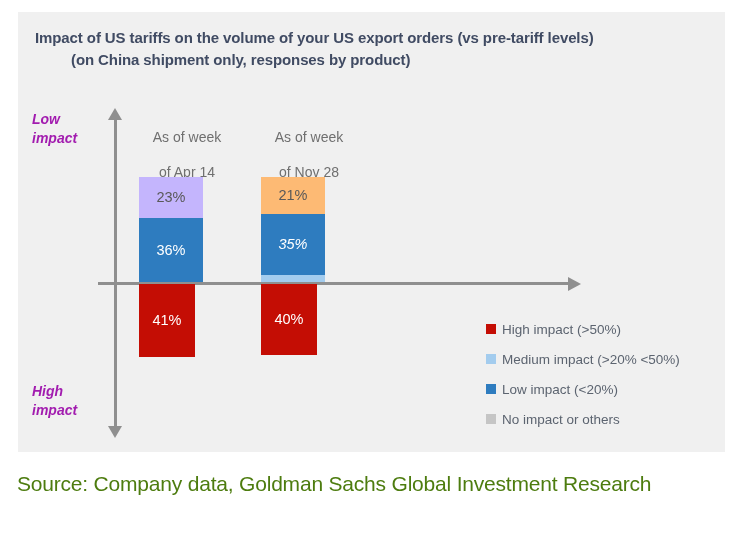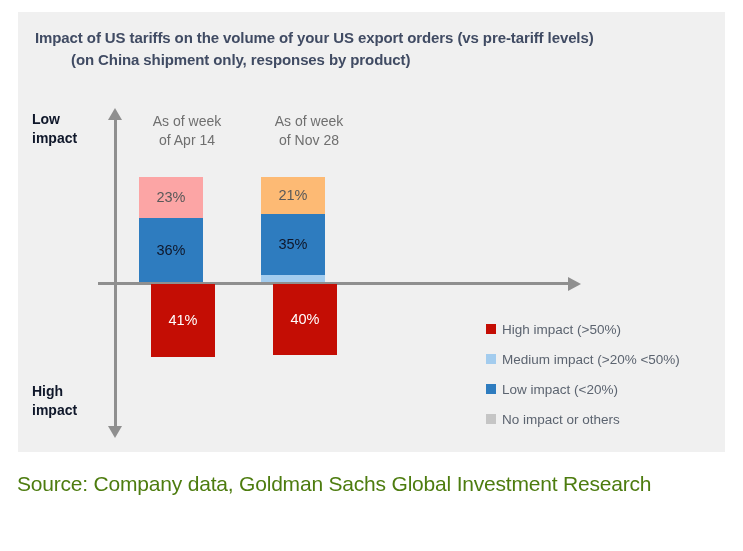--- a/index.html
+++ b/index.html
@@ -35,26 +35,27 @@
     font-size: 15px;
     font-weight: bold;
     line-height: 22px;
     letter-spacing: -0.1px;
   }
   #chart-title .line2 { display: block; margin-left: 36px; }
 
   
   .axis-pole-label {
     position: absolute;
-    color: #0f172a;
+    color: #a21caf;
     font-size: 14px;
     font-weight: bold;
     line-height: 19px;
     width: 64px;
     text-align: left;
+    font-style: italic;
   }
   #low-impact-label  { left: 14px; top: 98px; }
   #high-impact-label { left: 14px; top: 370px; }
 
   
   #y-axis-line {
     position: absolute;
     left: 96px;
     top: 106px;
     width: 3px;
@@ -102,21 +103,21 @@
     position: absolute;
     top: 100px;
     width: 130px;
     text-align: center;
     color: #6f6f6f;
     font-size: 14px;
     line-height: 19px;
   }
   #column-header-0 { left: 104px; }
   #column-header-1 { left: 226px; }
-  .column-header .hdr-line { display: block; }
+  .column-header .hdr-line { display: block; margin-top: 16px; }
 
   
   .bar-column {
     position: absolute;
     width: 64px;
   }
   #bar-column-0 { left: 121px; }
   #bar-column-1 { left: 243px; }
 
   .bar-above {
@@ -124,39 +125,39 @@
     bottom: 0;
     left: 0;
     width: 64px;
     display: flex;
     flex-direction: column;
     justify-content: flex-end;
   }
   .bar-below {
     position: absolute;
     top: 0;
-    left: 12px;
-    width: 64px;
+    left: 0;
+    width: 56px;
     display: flex;
     flex-direction: column;
   }
 
   .seg {
     position: relative;
     box-sizing: border-box;
     display: flex;
     align-items: center;
     justify-content: center;
     font-size: 14.5px;
     line-height: 1;
   }
   .seg-label { pointer-events: none; }
 
   .seg.no-impact     { background: #c5c5c5; color: #595959; }
-  .seg.low-impact    { background: #2e7cbf; color: #0f172a; }
+  .seg.low-impact    { background: #2e7cbf; color: #ffffff; }
   .seg.medium-impact { background: #a3cceelevel; }
   .seg.medium-impact { background: #a3ccee; color: #40556b; }
   .seg.high-impact   { background: #c40d04; color: #ffffff; }
 
   
   #legend {
     position: absolute;
     left: 468px;
     top: 302px;
     width: 250px;
@@ -220,40 +221,40 @@
     <span class="hdr-line">As of week</span>
     <span class="hdr-line">of Apr 14</span>
   </div>
   <div class="column-header" id="column-header-1">
     <span class="hdr-line">As of week</span>
     <span class="hdr-line">of Nov 28</span>
   </div>
 
   <div class="bar-column" id="bar-column-0" style="top: 164.98px; height: 178px;">
     <div class="bar-above" id="bar-above-0" style="height: 105.02px; top: 0px;">
-        <div class="seg no-impact" style="height: 40.94px; background: #fca5a5;">
+        <div class="seg no-impact" style="height: 40.94px; background: #c4b5fd;">
           <span class="seg-label">23%</span>
         </div>
         <div class="seg low-impact" style="height: 64.08px; background: rgb(46, 124, 191);">
           <span class="seg-label">36%</span>
         </div>
       </div>
     <div class="bar-below" id="bar-below-0" style="height: 72.98px; top: 107.02px;">
         <div class="seg high-impact" style="height: 72.98px; background: rgb(196, 13, 4);">
           <span class="seg-label">41%</span>
         </div>
       </div>
   </div>
 
   <div class="bar-column" id="bar-column-1" style="top: 163.2px; height: 178px;">
     <div class="bar-above" id="bar-above-1" style="height: 106.8px; top: 0px;">
         <div class="seg no-impact" style="height: 37.38px; background: #fdba74;">
           <span class="seg-label">21%</span>
         </div>
-        <div class="seg low-impact" style="height: 61px; background: rgb(46, 124, 191);">
+        <div class="seg low-impact" style="height: 61px; background: rgb(46, 124, 191); font-style: italic;">
           <span class="seg-label">35%</span>
         </div>
         <div class="seg medium-impact" style="height: 7.12px; background: rgb(163, 204, 238);">
           <span class="seg-label"></span>
         </div>
       </div>
     <div class="bar-below" id="bar-below-1" style="height: 71.2px; top: 108.8px;">
         <div class="seg high-impact" style="height: 71.2px; background: rgb(196, 13, 4); text-align: right;">
           <span class="seg-label">40%</span>
         </div>

